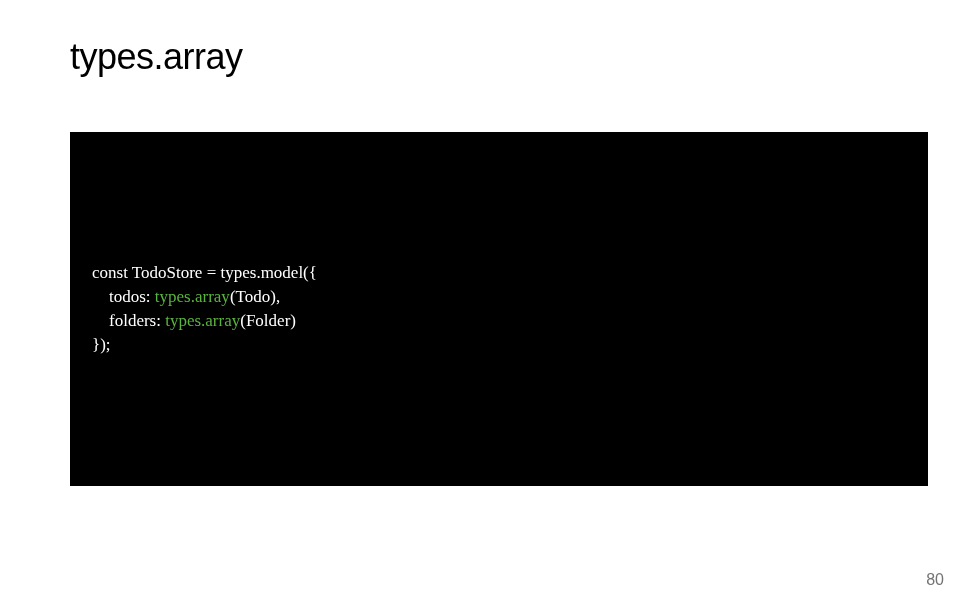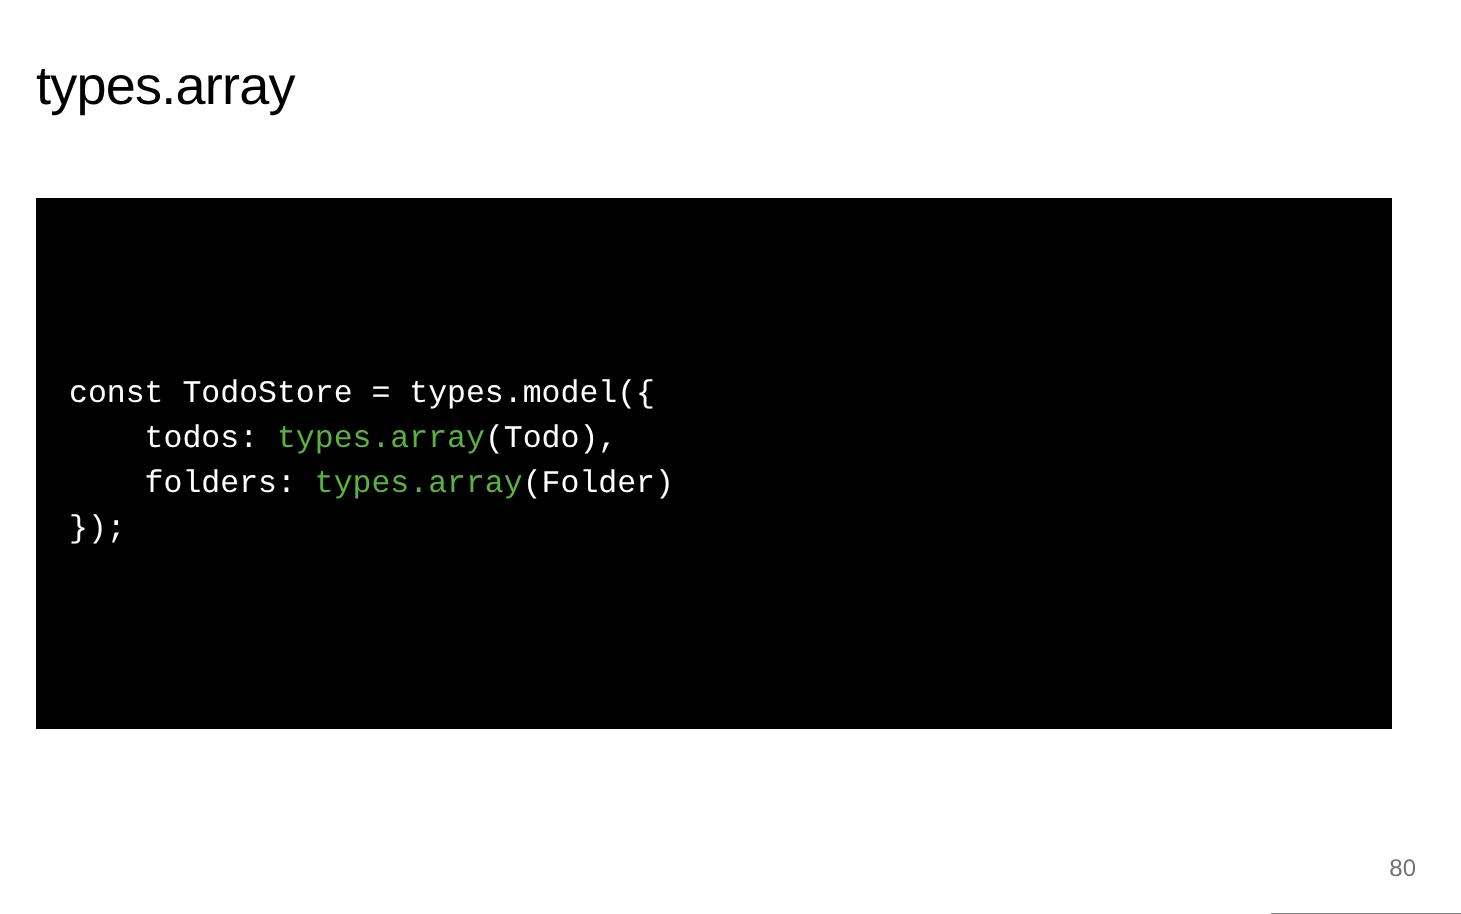--- a/index.html
+++ b/index.html
@@ -11,42 +11,42 @@
       width: 974px;
       height: 609px;
       background: #ffffff;
       font-family: -apple-system, BlinkMacSystemFont, "Segoe UI", Helvetica, Arial, sans-serif;
       position: relative;
       overflow: hidden;
     }
     .slide {
       width: 100%;
       height: 100%;
-      padding: 36px 46px 0 24px;
+      padding: 36px 46px 0 70px;
       position: relative;
     }
     .title {
       font-size: 36px;
       font-weight: 400;
       color: #000000;
       margin-bottom: 54px;
       letter-spacing: -0.5px;
     }
     .code-block {
       background: #000000;
       width: 100%;
       height: 354px;
       padding: 20px 22px;
       display: flex;
       flex-direction: column;
       justify-content: center;
     }
     .code {
-      font-family: Liberation Mono, monospace;
-      font-size: 21px;
+      font-family: Liberation Serif, serif;
+      font-size: 17px;
       line-height: 1.42;
       color: #ffffff;
       white-space: pre;
     }
     .hl {
       color: #5ab33e;
     }
     .page-number {
       position: absolute;
       bottom: 20px;

